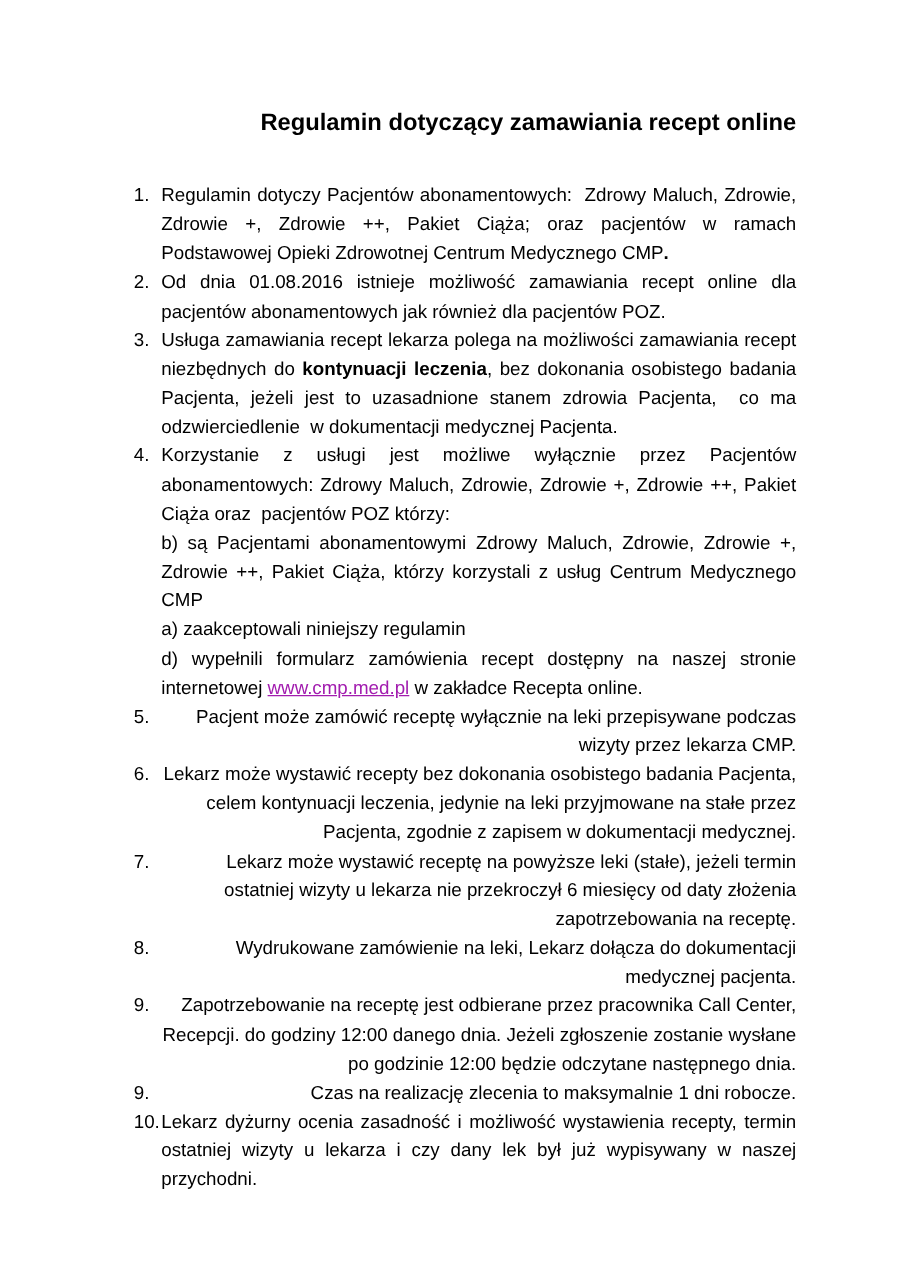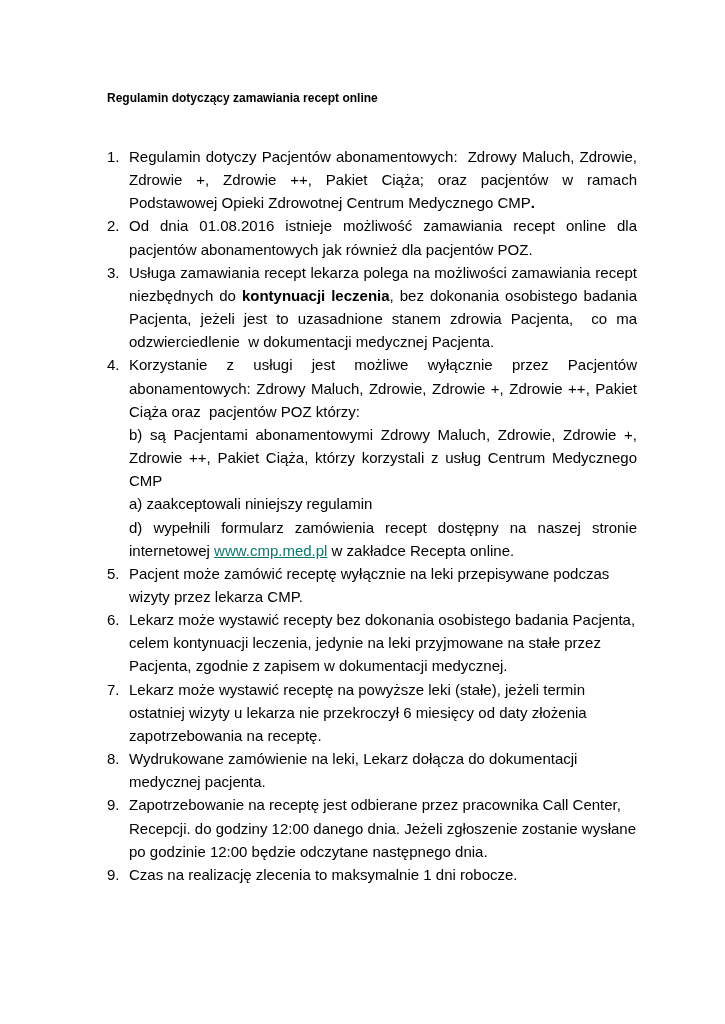--- a/index.html
+++ b/index.html
@@ -14,24 +14,24 @@
     background: #ffffff;
     box-sizing: border-box;
     padding-top: 87px;
     overflow: hidden;
     font-family: "Liberation Sans", sans-serif;
     color: #000000;
   }
   .title {
     margin: 0 0 14px 107px;
     width: 530px;
-    font-size: 12px;
+    font-size: 19px;
     font-weight: 700;
     line-height: 23px;
-    text-align: left;
+    text-align: right;
   }
   .list {
     margin: 35px 0 0 107px;
     padding: 0;
     width: 530px;
     list-style: none;
     font-size: 15px;
     line-height: 23.15px;
   }
   .item {
@@ -40,21 +40,21 @@
   }
   .num {
     flex: 0 0 22px;
     width: 22px;
   }
   .text {
     flex: 1;
     min-width: 0;
   }
   .align-justify .text { text-align: justify; }
-  .align-left .text { text-align: left; }
+  .align-left .text { text-align: right; }
   .seg-bold { font-weight: 700; }
   .seg-link { text-decoration: underline; cursor: pointer; }
 </style>
 </head>
 <body>
 
 <div class="page" style="color: rgb(0, 0, 0);">
   <h1 class="title">Regulamin dotyczący zamawiania recept online</h1>
   <ol class="list" id="list">
       <li class="item align-justify">
@@ -76,21 +76,21 @@
       <li class="item align-justify">
     <span class="num"></span>
     <span class="text"><span>b) są Pacjentami abonamentowymi Zdrowy Maluch, Zdrowie, Zdrowie +, Zdrowie ++, Pakiet Ciąża, którzy korzystali z usług Centrum Medycznego CMP</span></span>
   </li>
       <li class="item align-justify">
     <span class="num"></span>
     <span class="text"><span>a) zaakceptowali niniejszy regulamin</span></span>
   </li>
       <li class="item align-justify">
     <span class="num"></span>
-    <span class="text"><span>d) wypełnili formularz zamówienia recept dostępny na naszej stronie internetowej </span><a class="seg-link" href="#" style="color: #0f766e;">www.cmp.med.pl</a><span> w zakładce Recepta online.</span></span>
+    <span class="text"><span>d) wypełnili formularz zamówienia recept dostępny na naszej stronie internetowej </span><a class="seg-link" href="#" style="color: #a21caf;">www.cmp.med.pl</a><span> w zakładce Recepta online.</span></span>
   </li>
       <li class="item align-left">
     <span class="num">5.</span>
     <span class="text"><span>Pacjent może zamówić receptę wyłącznie na leki przepisywane podczas wizyty przez lekarza CMP.</span></span>
   </li>
       <li class="item align-left">
     <span class="num">6.</span>
     <span class="text"><span>Lekarz może wystawić recepty bez dokonania osobistego badania Pacjenta, celem kontynuacji leczenia, jedynie na leki przyjmowane na stałe przez Pacjenta, zgodnie z zapisem w dokumentacji medycznej.</span></span>
   </li>
       <li class="item align-left">
@@ -102,14 +102,18 @@
     <span class="text"><span>Wydrukowane zamówienie na leki, Lekarz dołącza do dokumentacji medycznej pacjenta.</span></span>
   </li>
       <li class="item align-left">
     <span class="num">9.</span>
     <span class="text"><span>Zapotrzebowanie na receptę jest odbierane przez pracownika Call Center, Recepcji. do godziny 12:00 danego dnia. Jeżeli zgłoszenie zostanie wysłane po godzinie 12:00 będzie odczytane następnego dnia.</span></span>
   </li>
       <li class="item align-left">
     <span class="num">9.</span>
     <span class="text"><span>Czas na realizację zlecenia to maksymalnie 1 dni robocze.</span></span>
   </li>
+      <li class="item align-justify">
+    <span class="num">10.</span>
+    <span class="text"><span>Lekarz dyżurny ocenia zasadność i możliwość wystawienia recepty, termin ostatniej wizyty u lekarza i czy dany lek był już wypisywany w naszej przychodni.</span></span>
+  </li>
     </ol>
 </div>
 
 </body></html>

